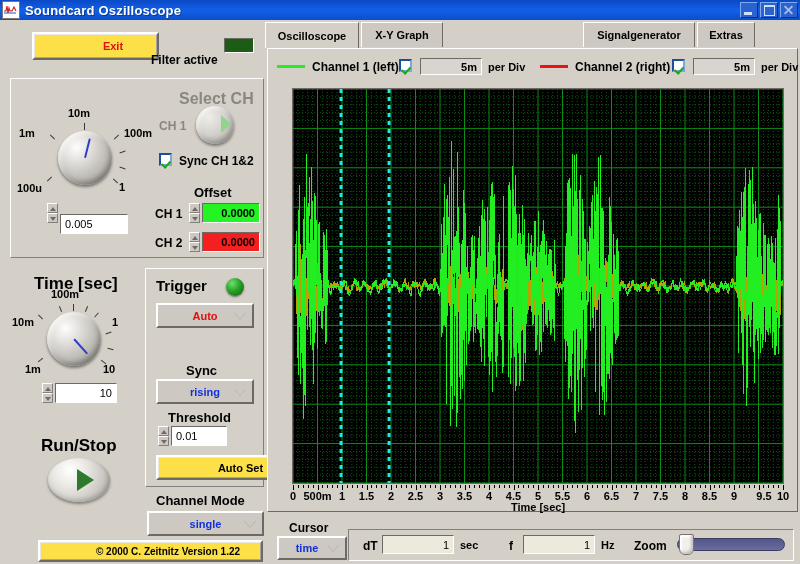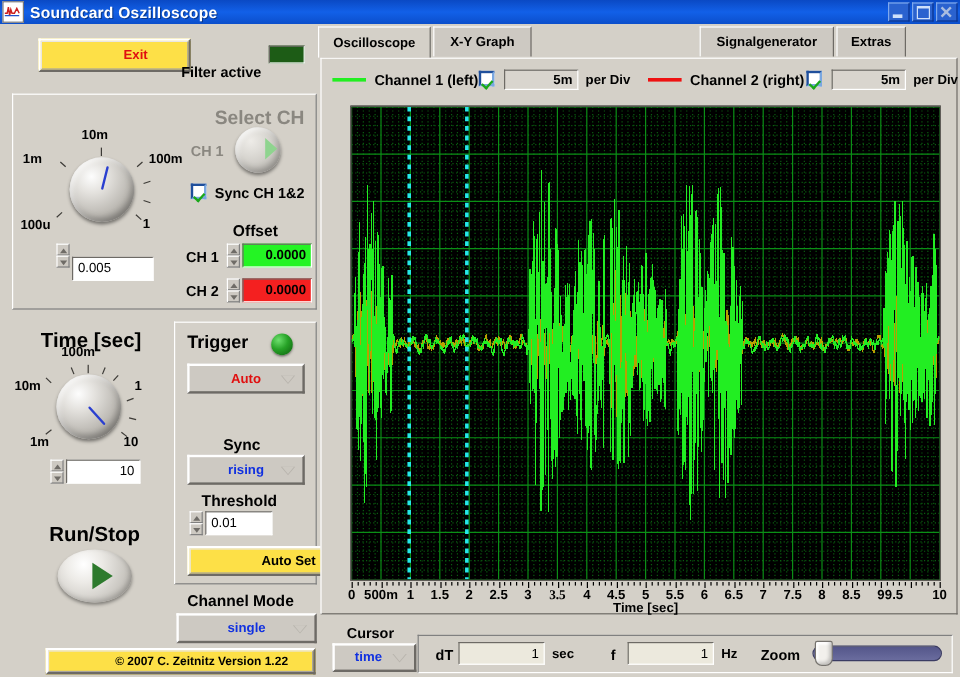--- a/index.html
+++ b/index.html
@@ -285,21 +285,21 @@
     </div>
   </div>
 
   <div class="lbl" style="left:156px;top:493px;font-size:13px;">Channel Mode</div>
   <div class="combo" style="left:147px;top:511px;width:113px;height:21px;color:#1030e0;">
     <span>single</span>
     <i class="arr"></i>
   </div>
 
   <div class="btn3d" style="left:38px;top:540px;width:186px;height:18px;font-size:10px;">
-    <span style="position:relative;z-index:2;">© 2007   C. Zeitnitz Version 1.22</span>
+    <span style="position:relative;z-index:2;">© 2000   C. Zeitnitz Version 1.22</span>
   </div>
 
   <div class="tabbar">
     <div class="tab sel" style="left:0;width:94px;">
         <span>Oscilloscope</span>
       </div>
     <div class="tab" style="left:96px;width:82px;">
         <span>X-Y Graph</span>
       </div>
     <div class="tab" style="left:318px;width:112px;">
@@ -523,21 +523,21 @@
       <div class="tm" style="left: 133.3px;"></div>
       <div class="tm" style="left: 138.2px;"></div>
       <div class="tm" style="left: 143.1px;"></div>
       <div class="t" style="left: 148px;"></div>
       <div class="lb" style="left: 148px;">3</div>
       <div class="tm" style="left: 152.9px;"></div>
       <div class="tm" style="left: 157.8px;"></div>
       <div class="tm" style="left: 162.7px;"></div>
       <div class="tm" style="left: 167.6px;"></div>
       <div class="t" style="left: 172.5px;"></div>
-      <div class="lb" style="left: 172.5px; font-family: Liberation Serif, serif;">3.5</div>
+      <div class="lb" style="left: 172.5px;">3.5</div>
       <div class="tm" style="left: 177.4px;"></div>
       <div class="tm" style="left: 182.3px;"></div>
       <div class="tm" style="left: 187.2px;"></div>
       <div class="tm" style="left: 192.1px;"></div>
       <div class="t" style="left: 197px;"></div>
       <div class="lb" style="left: 197px;">4</div>
       <div class="tm" style="left: 201.9px;"></div>
       <div class="tm" style="left: 206.8px;"></div>
       <div class="tm" style="left: 211.7px;"></div>
       <div class="tm" style="left: 216.6px;"></div>
@@ -595,21 +595,21 @@
       <div class="tm" style="left: 427.3px;"></div>
       <div class="tm" style="left: 432.2px;"></div>
       <div class="tm" style="left: 437.1px;"></div>
       <div class="t" style="left: 442px;"></div>
       <div class="lb" style="left: 442px;">9</div>
       <div class="tm" style="left: 446.9px;"></div>
       <div class="tm" style="left: 451.8px;"></div>
       <div class="tm" style="left: 456.7px;"></div>
       <div class="tm" style="left: 461.6px;"></div>
       <div class="t" style="left: 466.5px;"></div>
-      <div class="lb" style="left: 453px;">9.5</div>
+      <div class="lb" style="left: 472px;">9.5</div>
       <div class="tm" style="left: 471.4px;"></div>
       <div class="tm" style="left: 476.3px;"></div>
       <div class="tm" style="left: 481.2px;"></div>
       <div class="tm" style="left: 486.1px;"></div>
       <div class="t" style="left: 491px;"></div>
       <div class="lb" style="left: 491px;">10</div>
     </div>
   <div class="axtitle">Time [sec]</div>
 
   <div class="lbl" style="left:289px;top:521px;font-size:12px;">Cursor</div>

